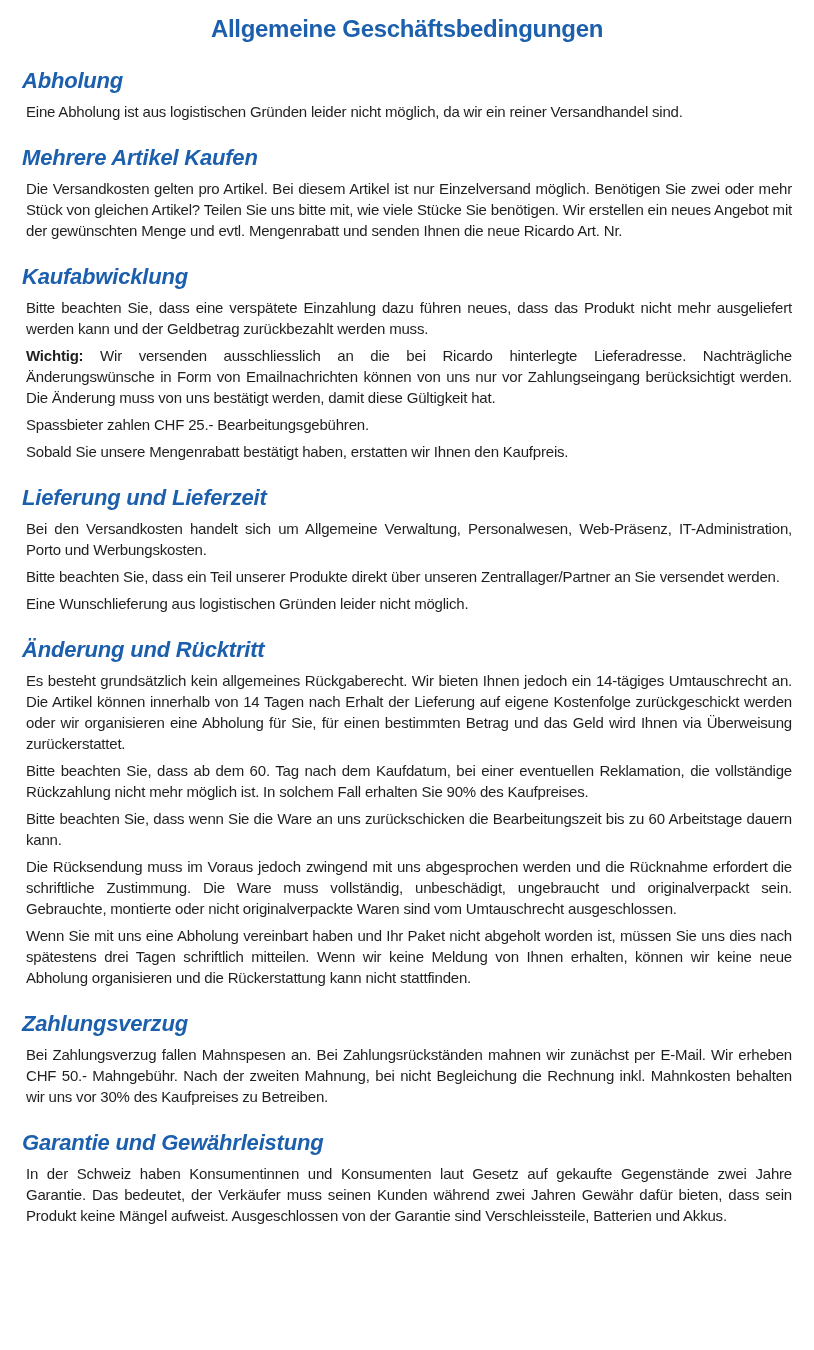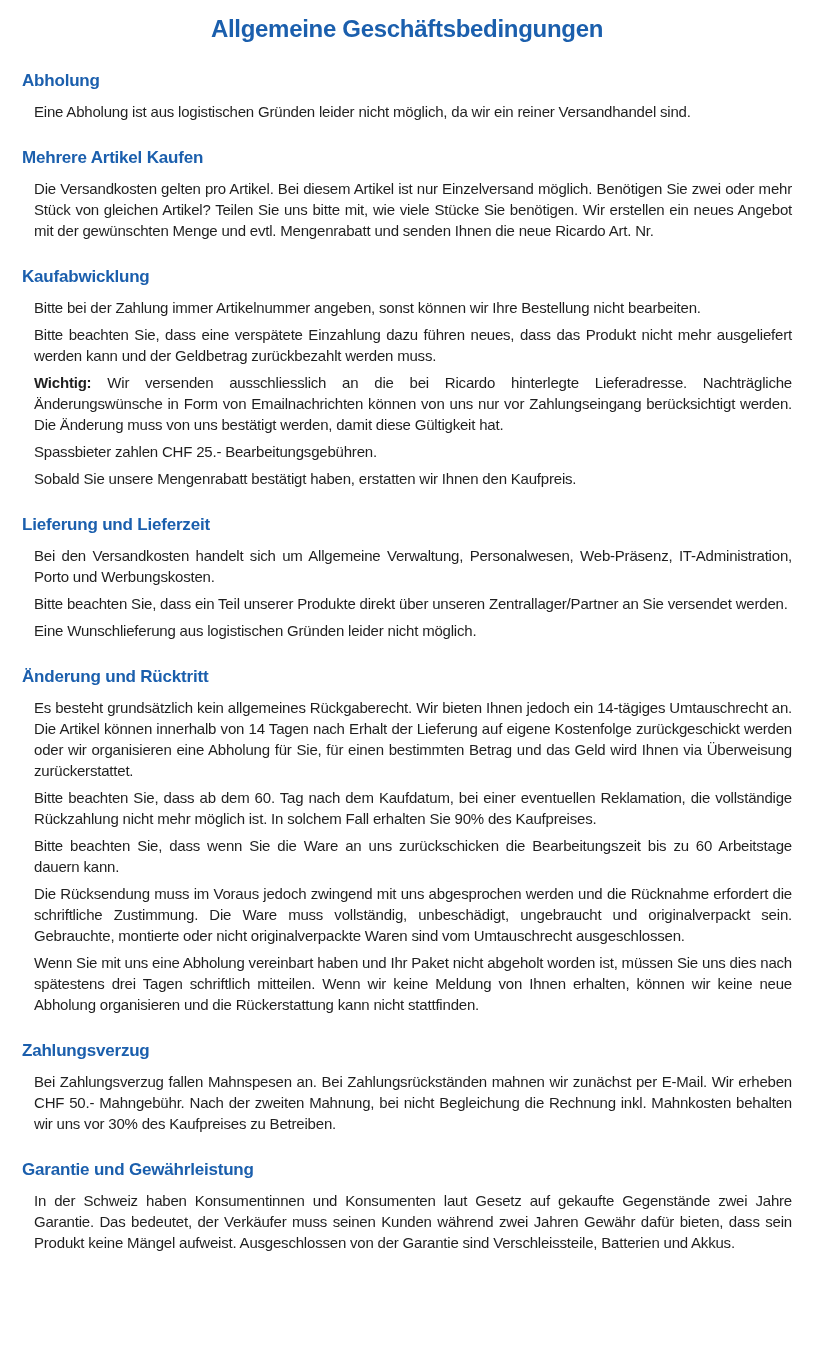--- a/index.html
+++ b/index.html
@@ -25,49 +25,49 @@
     font-size:24px;
     font-weight:bold;
     letter-spacing:-0.3px;
     margin:15px 22px 2px 22px;
   }
   .content{
     padding:0 22px;
   }
   .section-heading{
     color:var(--heading-blue);
-    font-size:17px;
+    font-size:22px;
     font-weight:bold;
     letter-spacing:-0.2px;
     margin:25px 0 9px 0;
     line-height:22px;
+    font-style:italic;
   }
   .para{
     color:var(--body-text);
     font-size:15px;
     line-height:21px;
     letter-spacing:-0.2px;
     text-align:justify;
-    margin:0 0 6px 12px;
+    margin:0 0 6px 4px;
   }
   .para strong{color:var(--body-text);}
 </style>
 </head>
 <body>
 
 <div class="page">
   <h1 class="title">Allgemeine Geschäftsbedingungen</h1>
 
   <main class="content" id="sections">
       <h2 class="section-heading">Abholung</h2>
       <p class="para">Eine Abholung ist aus logistischen Gründen leider nicht möglich, da wir ein reiner Versandhandel sind.</p>
       <h2 class="section-heading">Mehrere Artikel Kaufen</h2>
       <p class="para">Die Versandkosten gelten pro Artikel. Bei diesem Artikel ist nur Einzelversand möglich. Benötigen Sie zwei oder mehr Stück von gleichen Artikel? Teilen Sie uns bitte mit, wie viele Stücke Sie benötigen. Wir erstellen ein neues Angebot mit der gewünschten Menge und evtl. Mengenrabatt und senden Ihnen die neue Ricardo Art. Nr.</p>
       <h2 class="section-heading">Kaufabwicklung</h2>
-      <p class="para">Bitte bei der Zahlung immer Artikelnummer angeben, sonst können wir Ihre Bestellung nicht bearbeiten.</p>
       <p class="para">Bitte beachten Sie, dass eine verspätete Einzahlung dazu führen neues, dass das Produkt nicht mehr ausgeliefert werden kann und der Geldbetrag zurückbezahlt werden muss.</p>
       <p class="para"><strong>Wichtig:</strong> Wir versenden ausschliesslich an die bei Ricardo hinterlegte Lieferadresse. Nachträgliche Änderungswünsche in Form von Emailnachrichten können von uns nur vor Zahlungseingang berücksichtigt werden. Die Änderung muss von uns bestätigt werden, damit diese Gültigkeit hat.</p>
       <p class="para">Spassbieter zahlen CHF 25.- Bearbeitungsgebühren.</p>
       <p class="para">Sobald Sie unsere Mengenrabatt bestätigt haben, erstatten wir Ihnen den Kaufpreis.</p>
       <h2 class="section-heading">Lieferung und Lieferzeit</h2>
       <p class="para">Bei den Versandkosten handelt sich um Allgemeine Verwaltung, Personalwesen, Web-Präsenz, IT-Administration, Porto und Werbungskosten.</p>
       <p class="para">Bitte beachten Sie, dass ein Teil unserer Produkte direkt über unseren Zentrallager/Partner an Sie versendet werden.</p>
       <p class="para">Eine Wunschlieferung aus logistischen Gründen leider nicht möglich.</p>
       <h2 class="section-heading">Änderung und Rücktritt</h2>
       <p class="para">Es besteht grundsätzlich kein allgemeines Rückgaberecht. Wir bieten Ihnen jedoch ein 14-tägiges Umtauschrecht an. Die Artikel können innerhalb von 14 Tagen nach Erhalt der Lieferung auf eigene Kostenfolge zurückgeschickt werden oder wir organisieren eine Abholung für Sie, für einen bestimmten Betrag und das Geld wird Ihnen via Überweisung zurückerstattet.</p>

